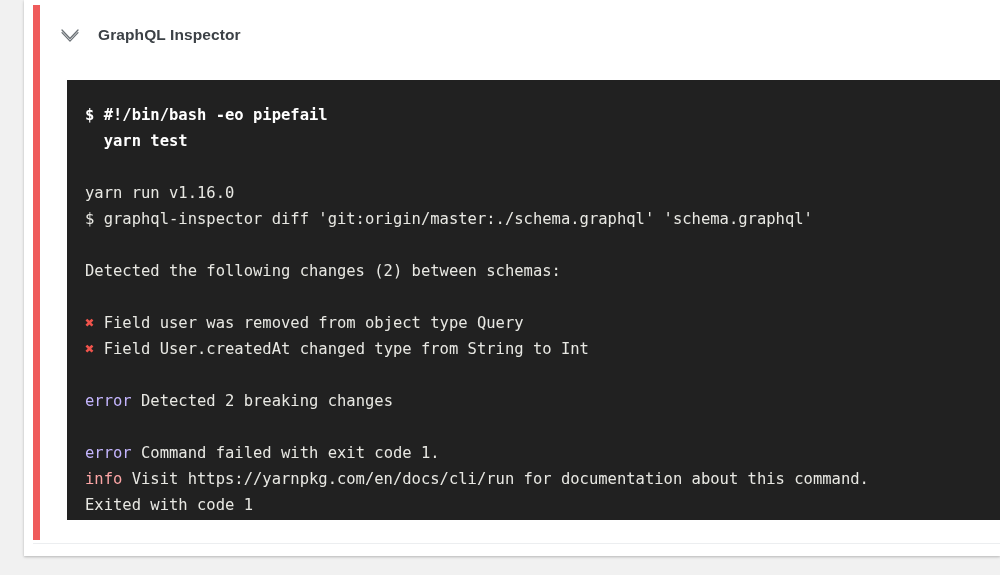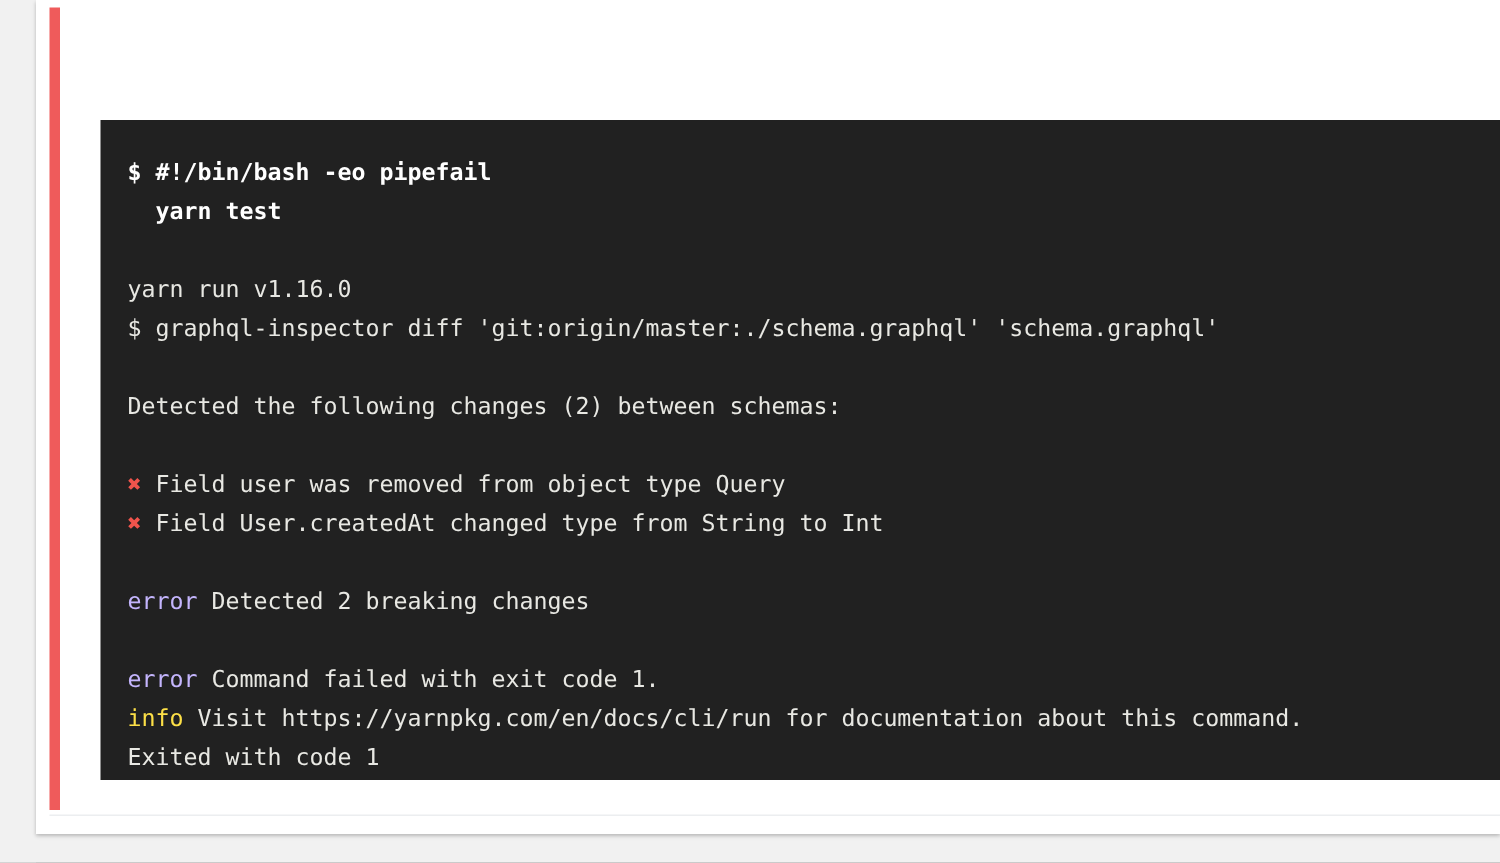--- a/index.html
+++ b/index.html
@@ -102,21 +102,21 @@
     line-height: 26px;
     color: #e8e8e3;
     white-space: pre;
   }
 
   .log .line { display: block; height: 26px; }
   .log .line.blank { height: 26px; }
 
   .log .bold { font-weight: bold; color: #ffffff; }
   .log .err-label { color: #c4b5fd; }
-  .log .info-label { color: #fde047; margin-top: 36px; }
+  .log .info-label { color: #fca5a5; margin-top: 36px; }
   .log .cross {
     color: #f0544c;
     font-weight: bold;
   }
 
   
   .bottom-divider {
     position: absolute;
     left: 9px;
     top: 543px;
@@ -138,20 +138,29 @@
 <body>
 
 <div id="root">
 
   <div class="page-gutter"></div>
 
   <div class="job-card">
 
     <div class="status-bar"></div>
 
+    <div class="card-header">
+      <span class="chevron-icon">
+        <svg width="26" height="26" viewBox="0 0 26 26" aria-hidden="true">
+          <path d="M5 8 L13 16.5 L21 8" fill="none" stroke="#6b7176" stroke-width="1.3" stroke-linecap="round" stroke-linejoin="round"></path>
+          <path d="M5 10.6 L13 19.1 L21 10.6" fill="none" stroke="#6b7176" stroke-width="1.3" stroke-linecap="round" stroke-linejoin="round"></path>
+        </svg>
+      </span>
+      <span class="step-title">GraphQL Inspector</span>
+    </div>
 
     <div class="terminal">
       <div class="log" id="log-body"><span class="line"><span class="bold">$ #!/bin/bash -eo pipefail</span></span><span class="line"><span class="bold">  yarn test</span></span><span class="line blank">&nbsp;</span><span class="line"><span>yarn run v1.16.0</span></span><span class="line"><span>$ graphql-inspector diff 'git:origin/master:./schema.graphql' 'schema.graphql'</span></span><span class="line blank">&nbsp;</span><span class="line"><span>Detected the following changes (2) between schemas:</span></span><span class="line blank">&nbsp;</span><span class="line"><span class="cross">✖</span><span> Field user was removed from object type Query</span></span><span class="line"><span class="cross">✖</span><span> Field User.createdAt changed type from String to Int</span></span><span class="line blank">&nbsp;</span><span class="line"><span class="err-label">error</span><span> Detected 2 breaking changes</span></span><span class="line blank">&nbsp;</span><span class="line"><span class="err-label">error</span><span> Command failed with exit code 1.</span></span><span class="line"><span class="info-label">info</span><span> Visit https://yarnpkg.com/en/docs/cli/run for documentation about this command.</span></span><span class="line"><span>Exited with code 1</span></span></div>
     </div>
 
     <div class="bottom-divider"></div>
     <div class="card-footer"></div>
 
   </div>
 </div>

